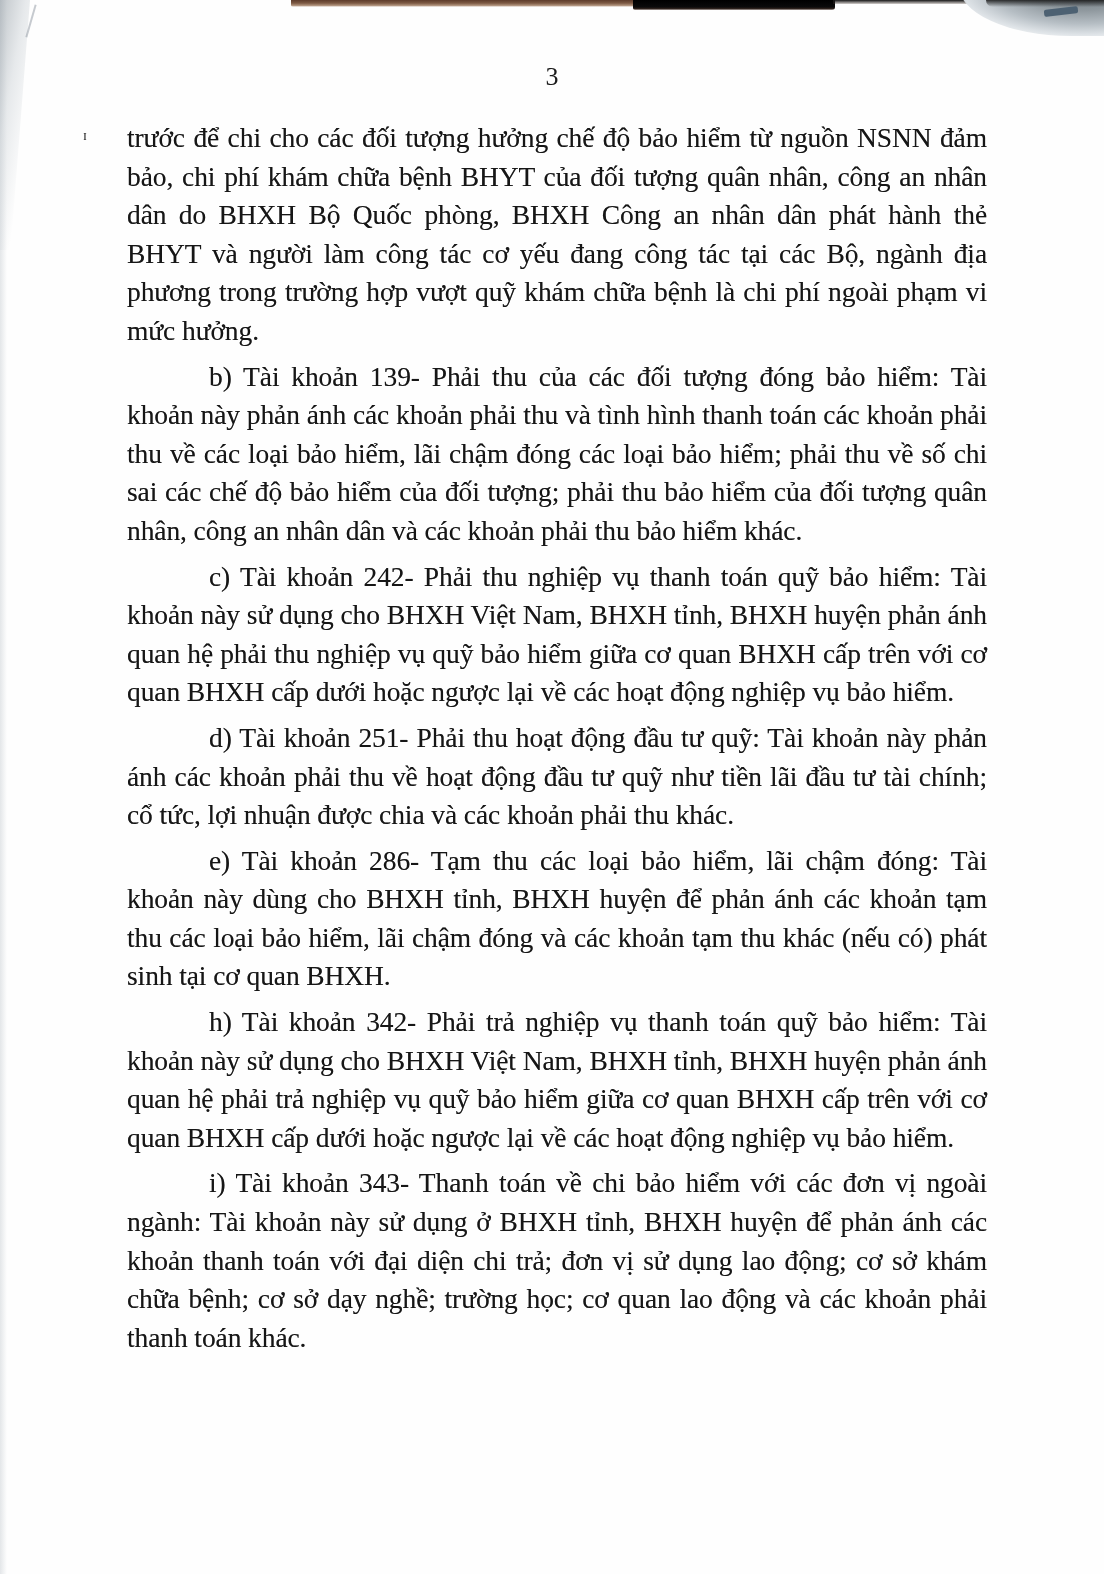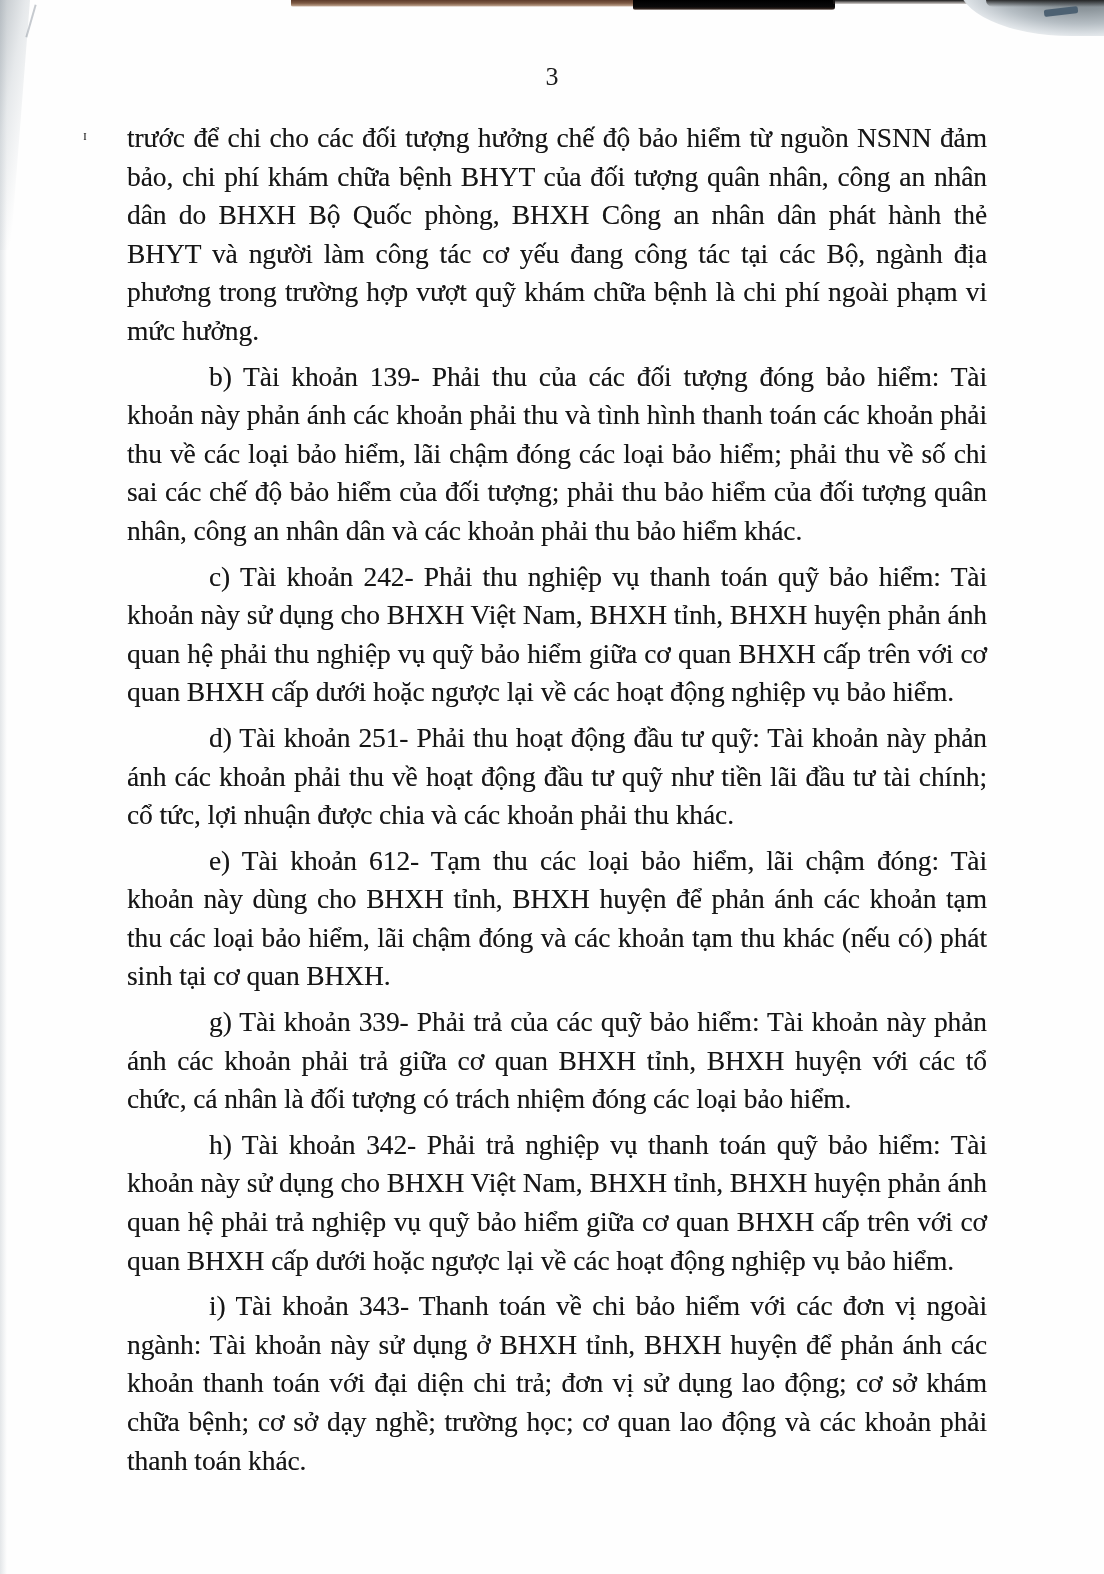--- a/index.html
+++ b/index.html
@@ -121,19 +121,18 @@
 
   <div class="page-number">3</div>
 
   <div class="margin-mark">ɪ</div>
 
   <div class="content">
     <p class="no-indent">trước để chi cho các đối tượng hưởng chế độ bảo hiểm từ nguồn NSNN đảm bảo, chi phí khám chữa bệnh BHYT của đối tượng quân nhân, công an nhân dân do BHXH Bộ Quốc phòng, BHXH Công an nhân dân phát hành thẻ BHYT và người làm công tác cơ yếu đang công tác tại các Bộ, ngành địa phương trong trường hợp vượt quỹ khám chữa bệnh là chi phí ngoài phạm vi mức hưởng.</p>
     <p>b) Tài khoản 139- Phải thu của các đối tượng đóng bảo hiểm: Tài khoản này phản ánh các khoản phải thu và tình hình thanh toán các khoản phải thu về các loại bảo hiểm, lãi chậm đóng các loại bảo hiểm; phải thu về số chi sai các chế độ bảo hiểm của đối tượng; phải thu bảo hiểm của đối tượng quân nhân, công an nhân dân và các khoản phải thu bảo hiểm khác.</p>
     <p>c) Tài khoản 242- Phải thu nghiệp vụ thanh toán quỹ bảo hiểm: Tài khoản này sử dụng cho BHXH Việt Nam, BHXH tỉnh, BHXH huyện phản ánh quan hệ phải thu nghiệp vụ quỹ bảo hiểm giữa cơ quan BHXH cấp trên với cơ quan BHXH cấp dưới hoặc ngược lại về các hoạt động nghiệp vụ bảo hiểm.</p>
     <p>d) Tài khoản 251- Phải thu hoạt động đầu tư quỹ: Tài khoản này phản ánh các khoản phải thu về hoạt động đầu tư quỹ như tiền lãi đầu tư tài chính; cổ tức, lợi nhuận được chia và các khoản phải thu khác.</p>
-    <p>e) Tài khoản 612- Tạm thu các loại bảo hiểm, lãi chậm đóng: Tài khoản này dùng cho BHXH tỉnh, BHXH huyện để phản ánh các khoản tạm thu các loại bảo hiểm, lãi chậm đóng và các khoản tạm thu khác (nếu có) phát sinh tại cơ quan BHXH.</p>
-    <p>g) Tài khoản 339- Phải trả của các quỹ bảo hiểm: Tài khoản này phản ánh các khoản phải trả giữa cơ quan BHXH tỉnh, BHXH huyện với các tổ chức, cá nhân là đối tượng có trách nhiệm đóng các loại bảo hiểm.</p>
+    <p>e) Tài khoản 286- Tạm thu các loại bảo hiểm, lãi chậm đóng: Tài khoản này dùng cho BHXH tỉnh, BHXH huyện để phản ánh các khoản tạm thu các loại bảo hiểm, lãi chậm đóng và các khoản tạm thu khác (nếu có) phát sinh tại cơ quan BHXH.</p>
     <p>h) Tài khoản 342- Phải trả nghiệp vụ thanh toán quỹ bảo hiểm: Tài khoản này sử dụng cho BHXH Việt Nam, BHXH tỉnh, BHXH huyện phản ánh quan hệ phải trả nghiệp vụ quỹ bảo hiểm giữa cơ quan BHXH cấp trên với cơ quan BHXH cấp dưới hoặc ngược lại về các hoạt động nghiệp vụ bảo hiểm.</p>
     <p>i) Tài khoản 343- Thanh toán về chi bảo hiểm với các đơn vị ngoài ngành: Tài khoản này sử dụng ở BHXH tỉnh, BHXH huyện để phản ánh các khoản thanh toán với đại diện chi trả; đơn vị sử dụng lao động; cơ sở khám chữa bệnh; cơ sở dạy nghề; trường học; cơ quan lao động và các khoản phải thanh toán khác.</p>
   </div>
 
 </div>
 
 </body></html>

